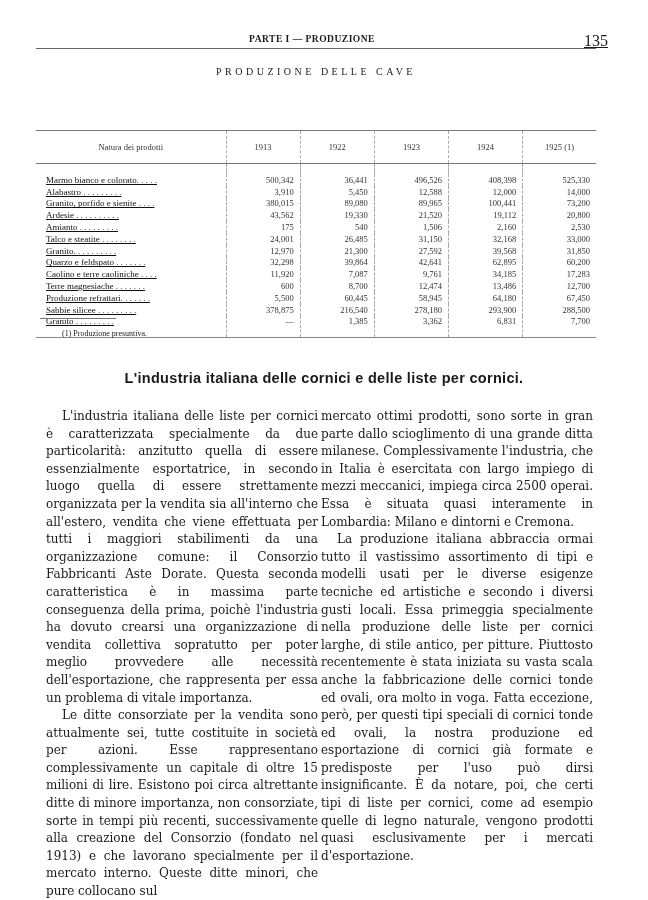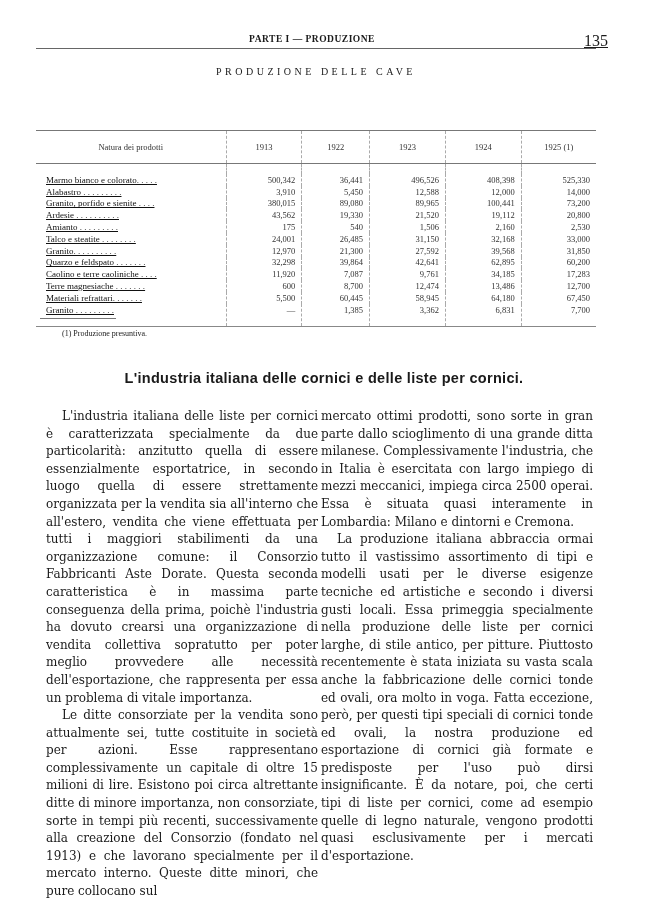--- a/index.html
+++ b/index.html
@@ -137,26 +137,34 @@
       </tr>
       <tr>
         <td class="name">Terre magnesiache . . . . . . .</td>
         <td>600</td>
         <td>8,700</td>
         <td>12,474</td>
         <td>13,486</td>
         <td>12,700</td>
       </tr>
       <tr>
-        <td class="name">Materiali refrattari. . . . . . .</td>
+        <td class="name">Produzione refrattari. . . . . . .</td>
         <td>5,500</td>
         <td>60,445</td>
         <td>58,945</td>
         <td>64,180</td>
         <td>67,450</td>
+      </tr>
+      <tr>
+        <td class="name">Sabbie silicee . . . . . . . . .</td>
+        <td>378,875</td>
+        <td>216,540</td>
+        <td>278,180</td>
+        <td>293,900</td>
+        <td>288,500</td>
       </tr>
       <tr class="last">
         <td class="name">Granito . . . . . . . . .</td>
         <td>—</td>
         <td>1,385</td>
         <td>3,362</td>
         <td>6,831</td>
         <td>7,700</td>
       </tr>
     </tbody>

